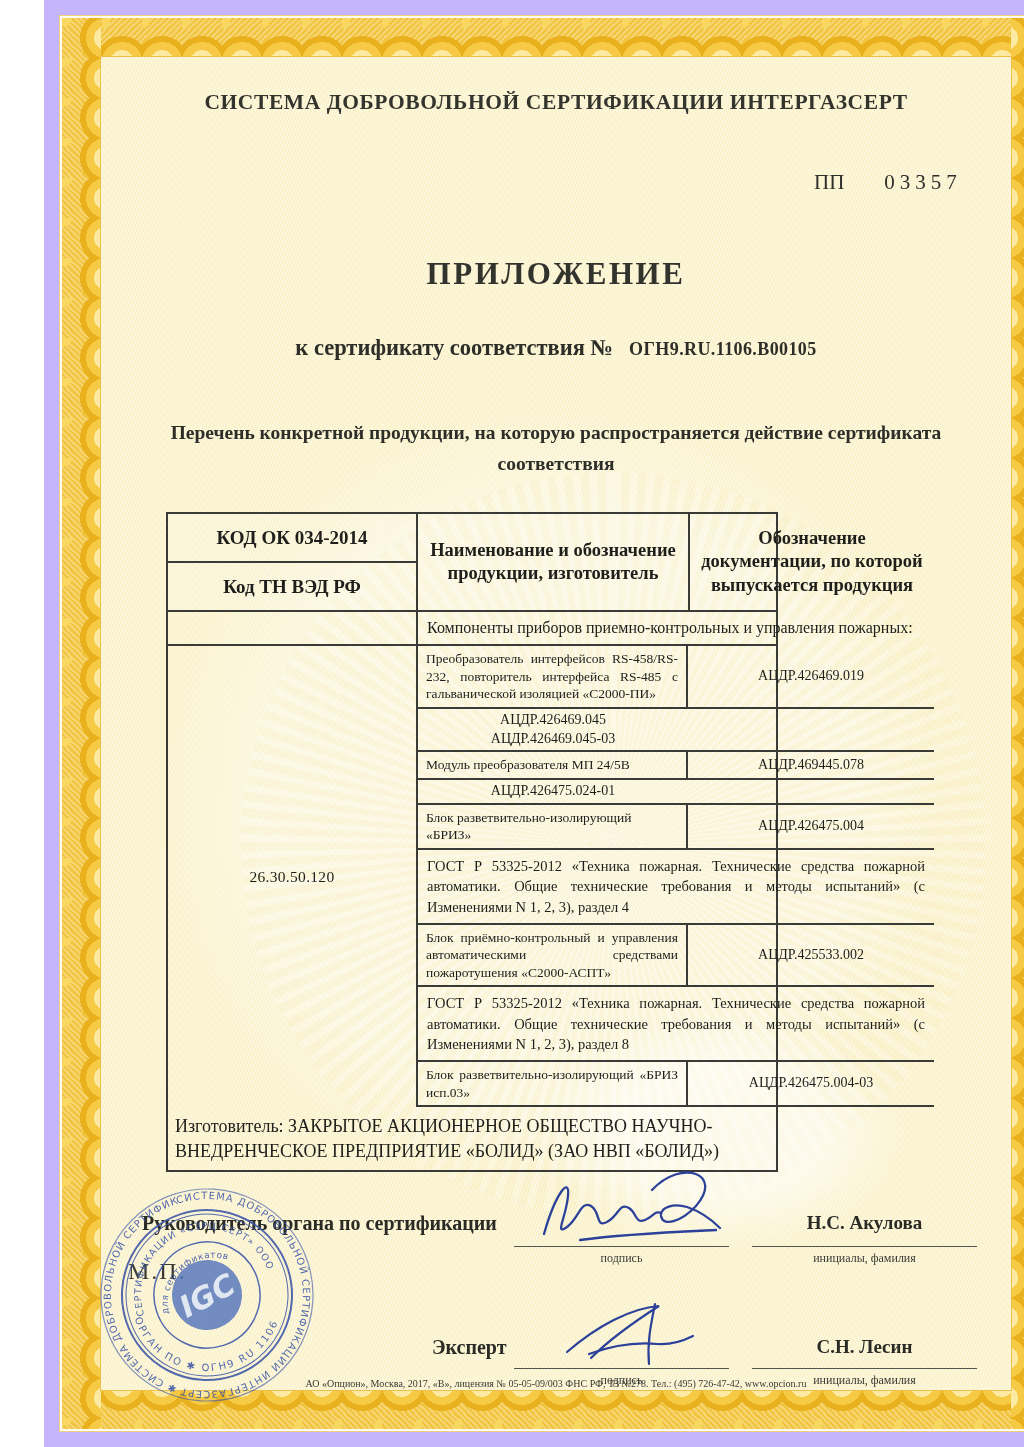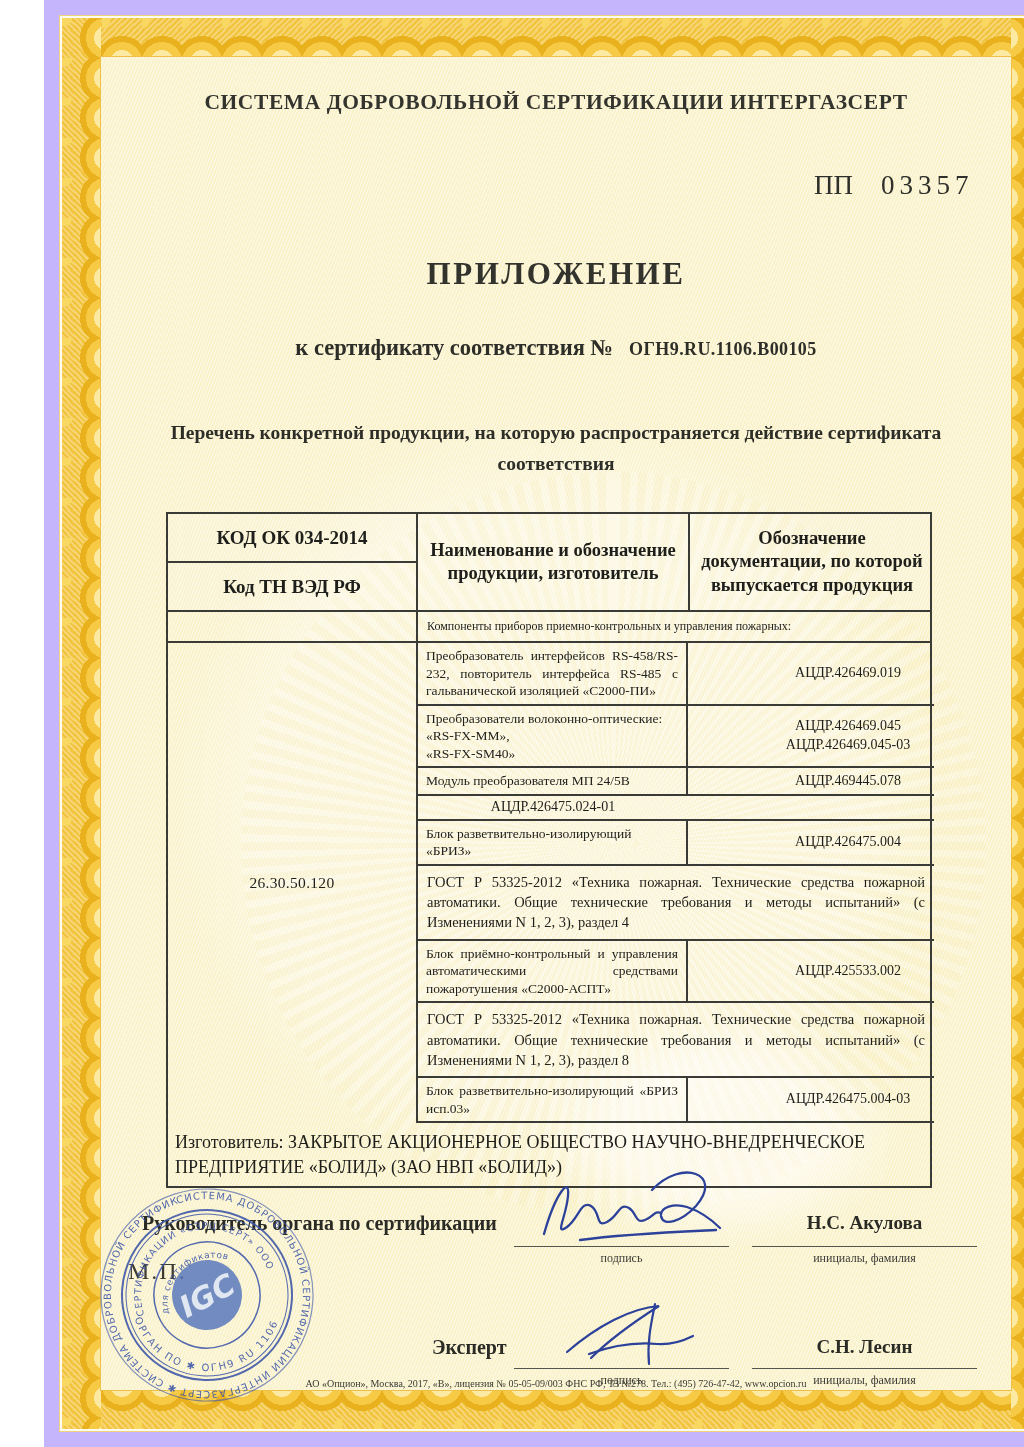--- a/index.html
+++ b/index.html
@@ -43,50 +43,50 @@
     box-shadow:0 0 0 1px #eec04a;}
   .rays{position:absolute;left:140px;top:415px;width:745px;height:745px;border-radius:50%;
     background:repeating-conic-gradient(rgba(255,255,255,.30) 0deg 1.2deg, rgba(238,216,130,.14) 1.2deg 2.6deg);
     opacity:.55;}
   .rays2{position:absolute;left:440px;top:960px;width:360px;height:230px;border-radius:50%;
     background:radial-gradient(ellipse at center, rgba(255,255,255,.55) 0 40%, rgba(0,0,0,0) 72%);}
 
   
   .sys-title{position:absolute;top:90px;left:0;right:0;text-align:center;
     font-size:21.5px;font-weight:bold;letter-spacing:.6px;color:#34342f;}
-  .pp-line{position:absolute;top:170px;left:770px;font-size:27px;color:#2e2e2a;display:flex;gap:28px;}
+  .pp-line{position:absolute;top:170px;left:770px;font-size:21px;color:#2e2e2a;display:flex;gap:40px;}
   .pp-num{letter-spacing:5px;}
   .title-app{position:absolute;top:256px;left:0;right:0;text-align:center;
     font-size:31px;font-weight:bold;letter-spacing:2.5px;color:#33332e;}
   .cert-line{position:absolute;top:335px;left:0;right:0;text-align:center;color:#2e2e29;}
   .cert-label{font-size:22.5px;font-weight:bold;}
   .cert-number{font-size:18px;font-weight:bold;margin-left:16px;letter-spacing:.4px;}
   .subtitle{position:absolute;top:417px;left:94px;width:836px;text-align:center;
     font-size:19.5px;font-weight:bold;line-height:1.6;color:#2e2e29;}
 
   
-  .cert-table{position:absolute;left:122px;top:512px;width:766px;color:#1e1e1a;border-radius:16px;}
+  .cert-table{position:absolute;left:122px;top:512px;width:612px;color:#1e1e1a;border-radius:16px;}
   .cert-table .bcell{box-sizing:border-box;}
   .thead{display:grid;grid-template-columns:250px 272px 244px;border:2px solid #3a3a36;height:96px;background:rgba(255,255,255,.12);}
   .hc1{border-right:2px solid #3a3a36;display:flex;flex-direction:column;}
   .hc1a,.hc1b{flex:1;display:flex;align-items:center;justify-content:center;
     font-weight:bold;font-size:19px;}
   .hc1a{border-bottom:2px solid #3a3a36;}
   .hc2{border-right:2px solid #3a3a36;}
   .hc2,.hc3{display:flex;align-items:center;justify-content:center;text-align:center;
     font-weight:bold;font-size:18.5px;line-height:1.25;padding:2px 6px;}
   .trow-cat{display:grid;grid-template-columns:250px 516px;border-left:2px solid #3a3a36;
     border-right:2px solid #3a3a36;border-bottom:2px solid #3a3a36;}
   .c1empty{border-right:2px solid #3a3a36;}
-  .catcell{padding:7px 9px;font-size:12px;}
+  .catcell{padding:7px 9px;font-size:16px;}
   .tmain{display:grid;grid-template-columns:250px 516px;border-left:2px solid #3a3a36;border-right:2px solid #3a3a36;}
   .okcell{border-right:2px solid #3a3a36;display:flex;align-items:center;justify-content:center;
     font-size:15.5px;letter-spacing:.3px;}
   .prows{display:flex;flex-direction:column;}
-  .prow{display:grid;grid-template-columns:270px 246px;border-bottom:2px solid #3a3a36;gap:37px;}
+  .prow{display:grid;grid-template-columns:270px 246px;border-bottom:2px solid #3a3a36;}
   .cell-name{border-right:2px solid #3a3a36;padding:4px 8px;font-size:13.5px;line-height:1.3;
     text-align:justify;white-space:pre-line;}
   .cell-doc{display:flex;align-items:center;justify-content:center;text-align:center;
     font-size:14px;white-space:pre-line;line-height:1.35;padding:2px 4px;}
   .srow{border-bottom:2px solid #3a3a36;}
   .gost{padding:6px 9px;font-size:14.5px;line-height:1.4;text-align:justify;}
   .maker{border:2px solid #3a3a36;border-top:none;padding:7px 7px;font-size:18px;line-height:1.35;}
 
   
   .sig-label{position:absolute;font-size:20px;font-weight:bold;color:#2b2b26;}
@@ -141,23 +141,20 @@
       <div class="catcell bcell">Компоненты приборов приемно-контрольных и управления пожарных:</div>
     </div>
     <div class="tmain">
       <div class="okcell bcell">26.30.50.120</div>
       <div class="prows">
         <div class="prow">
           <div class="cell-name bcell">Преобразователь интерфейсов RS-458/RS-232, повторитель интерфейса RS-485 с гальванической изоляцией «С2000-ПИ»</div>
           <div class="cell-doc bcell">АЦДР.426469.019</div>
         </div>
         <div class="prow">
-          <div class="cell-name bcell">Преобразователи волоконно-оптические:
-«RS-FX-MM»,
-«RS-FX-SM40»</div>
           <div class="cell-doc bcell">АЦДР.426469.045
 АЦДР.426469.045-03</div>
         </div>
         <div class="prow">
           <div class="cell-name bcell">Модуль преобразователя МП 24/5В</div>
           <div class="cell-doc bcell">АЦДР.469445.078</div>
         </div>
         <div class="prow">
           <div class="cell-doc bcell">АЦДР.426475.024-01</div>
         </div>

